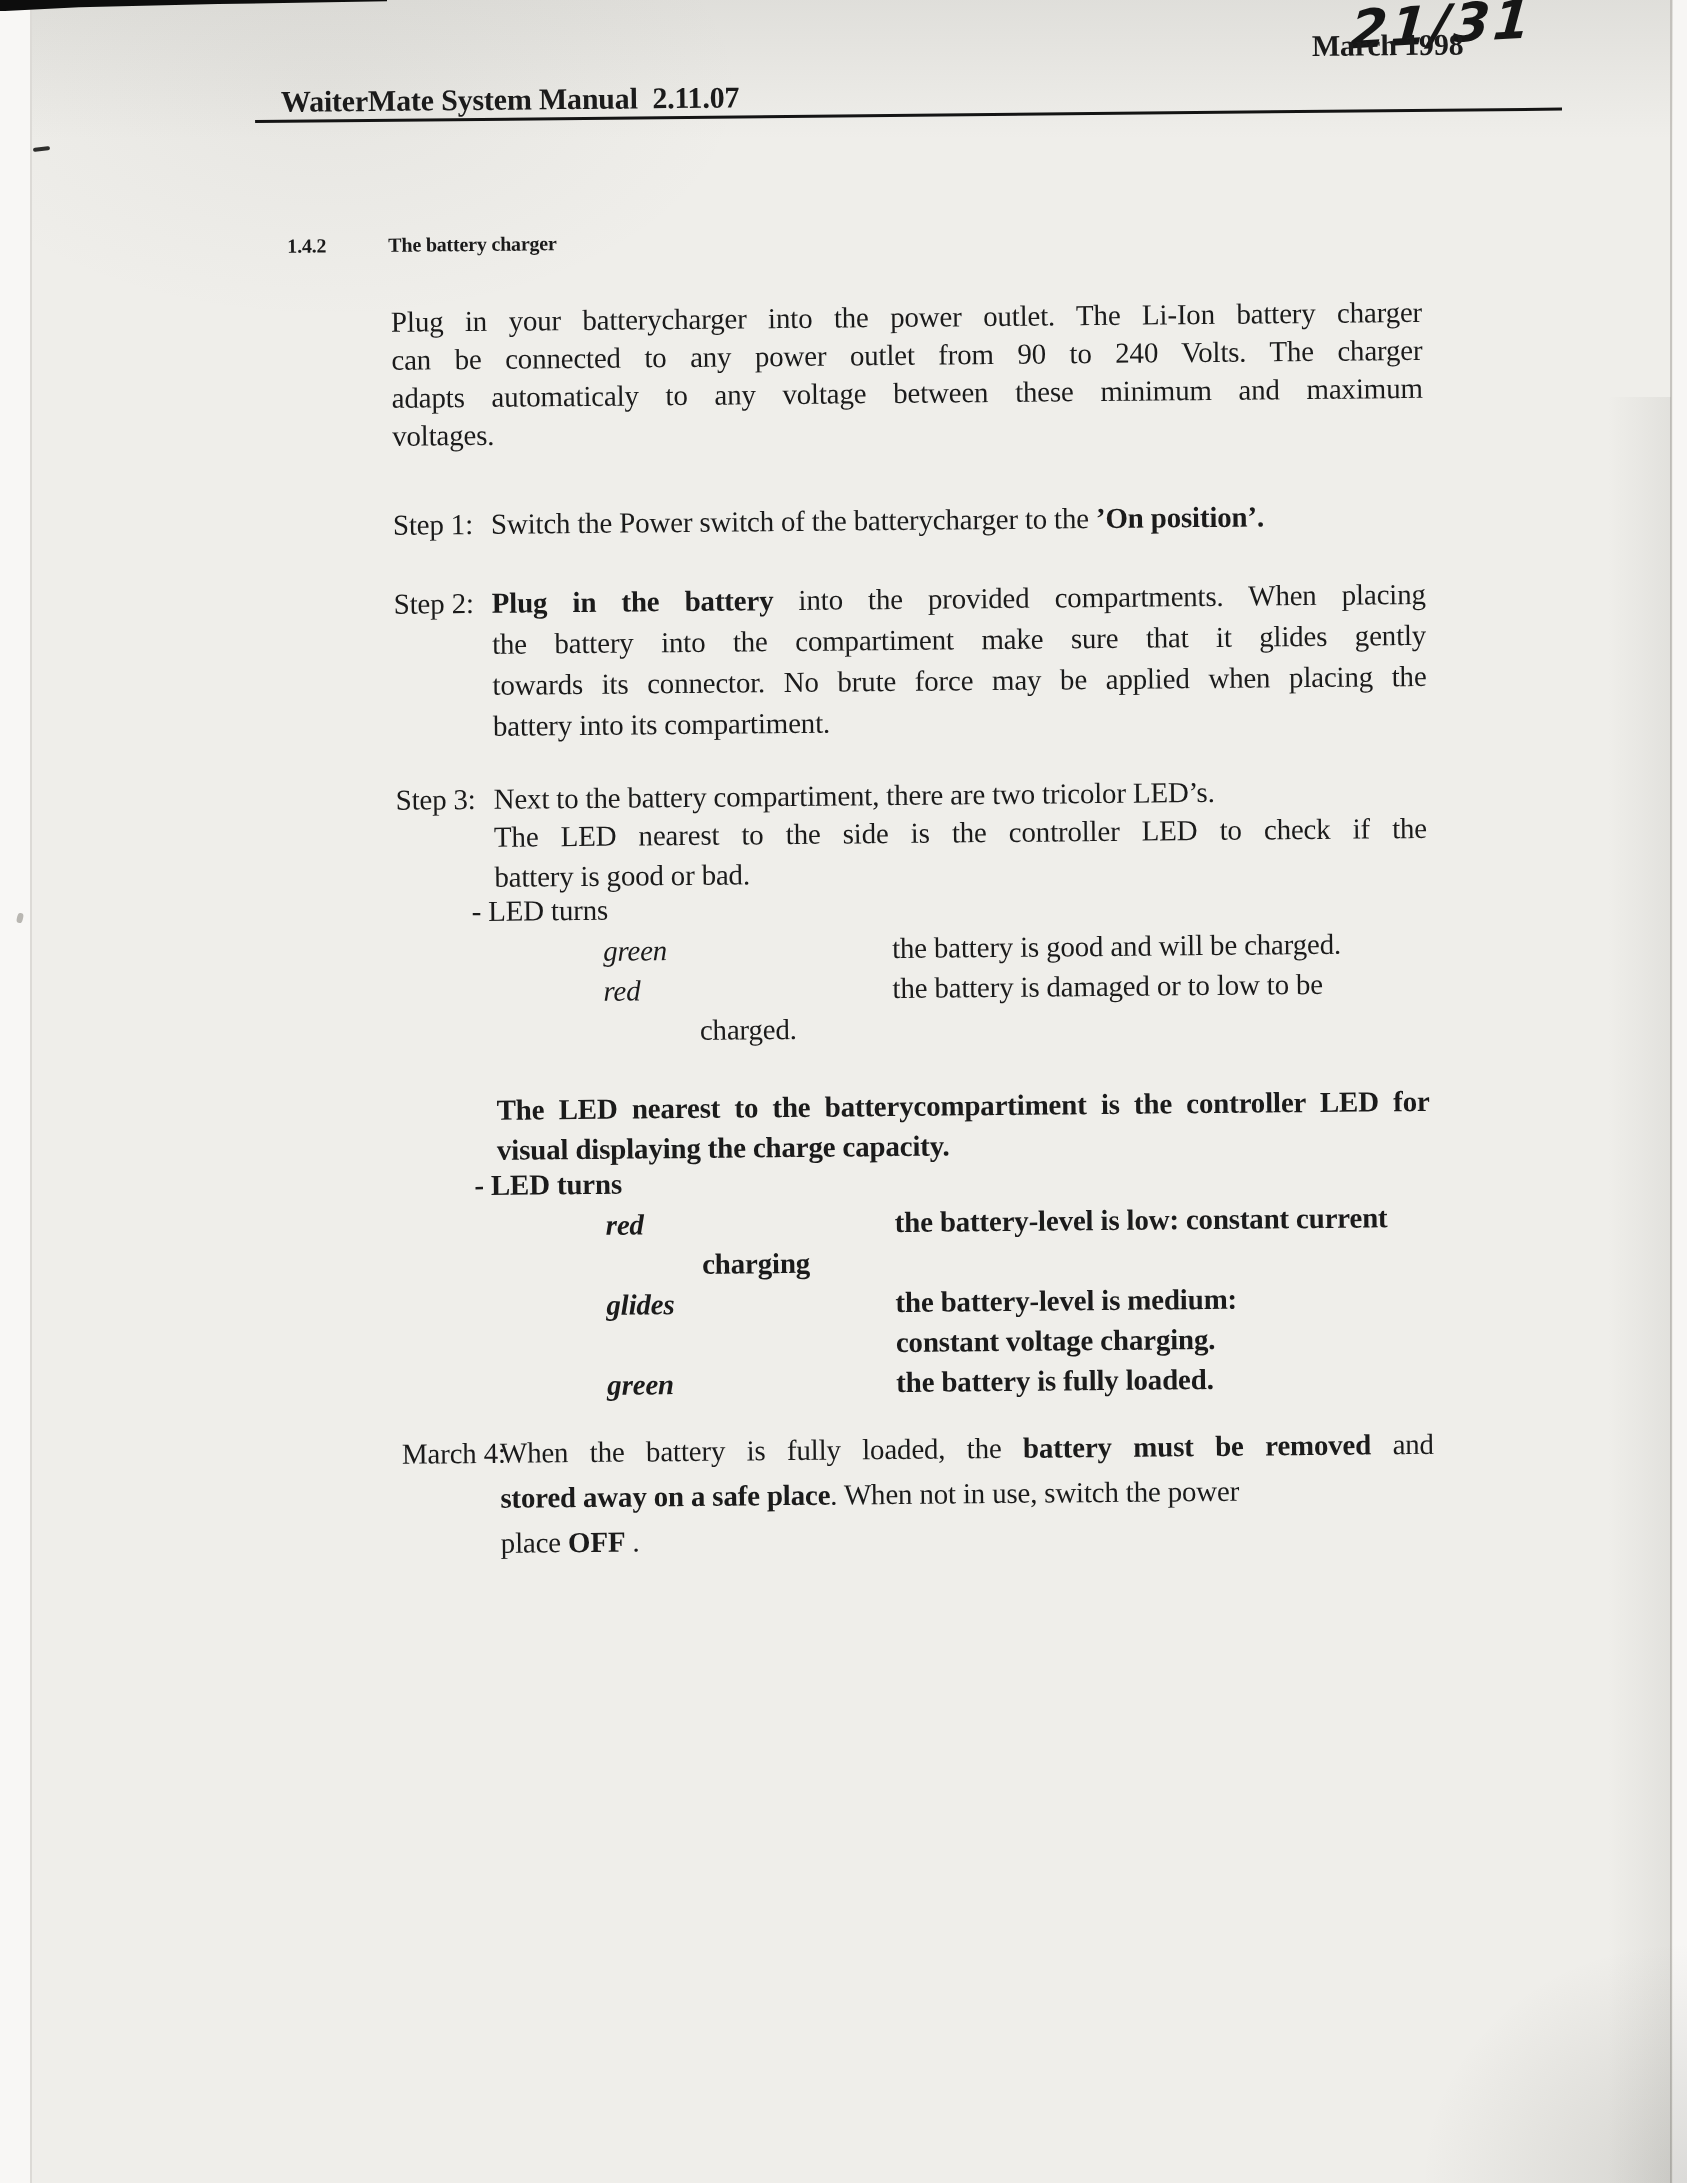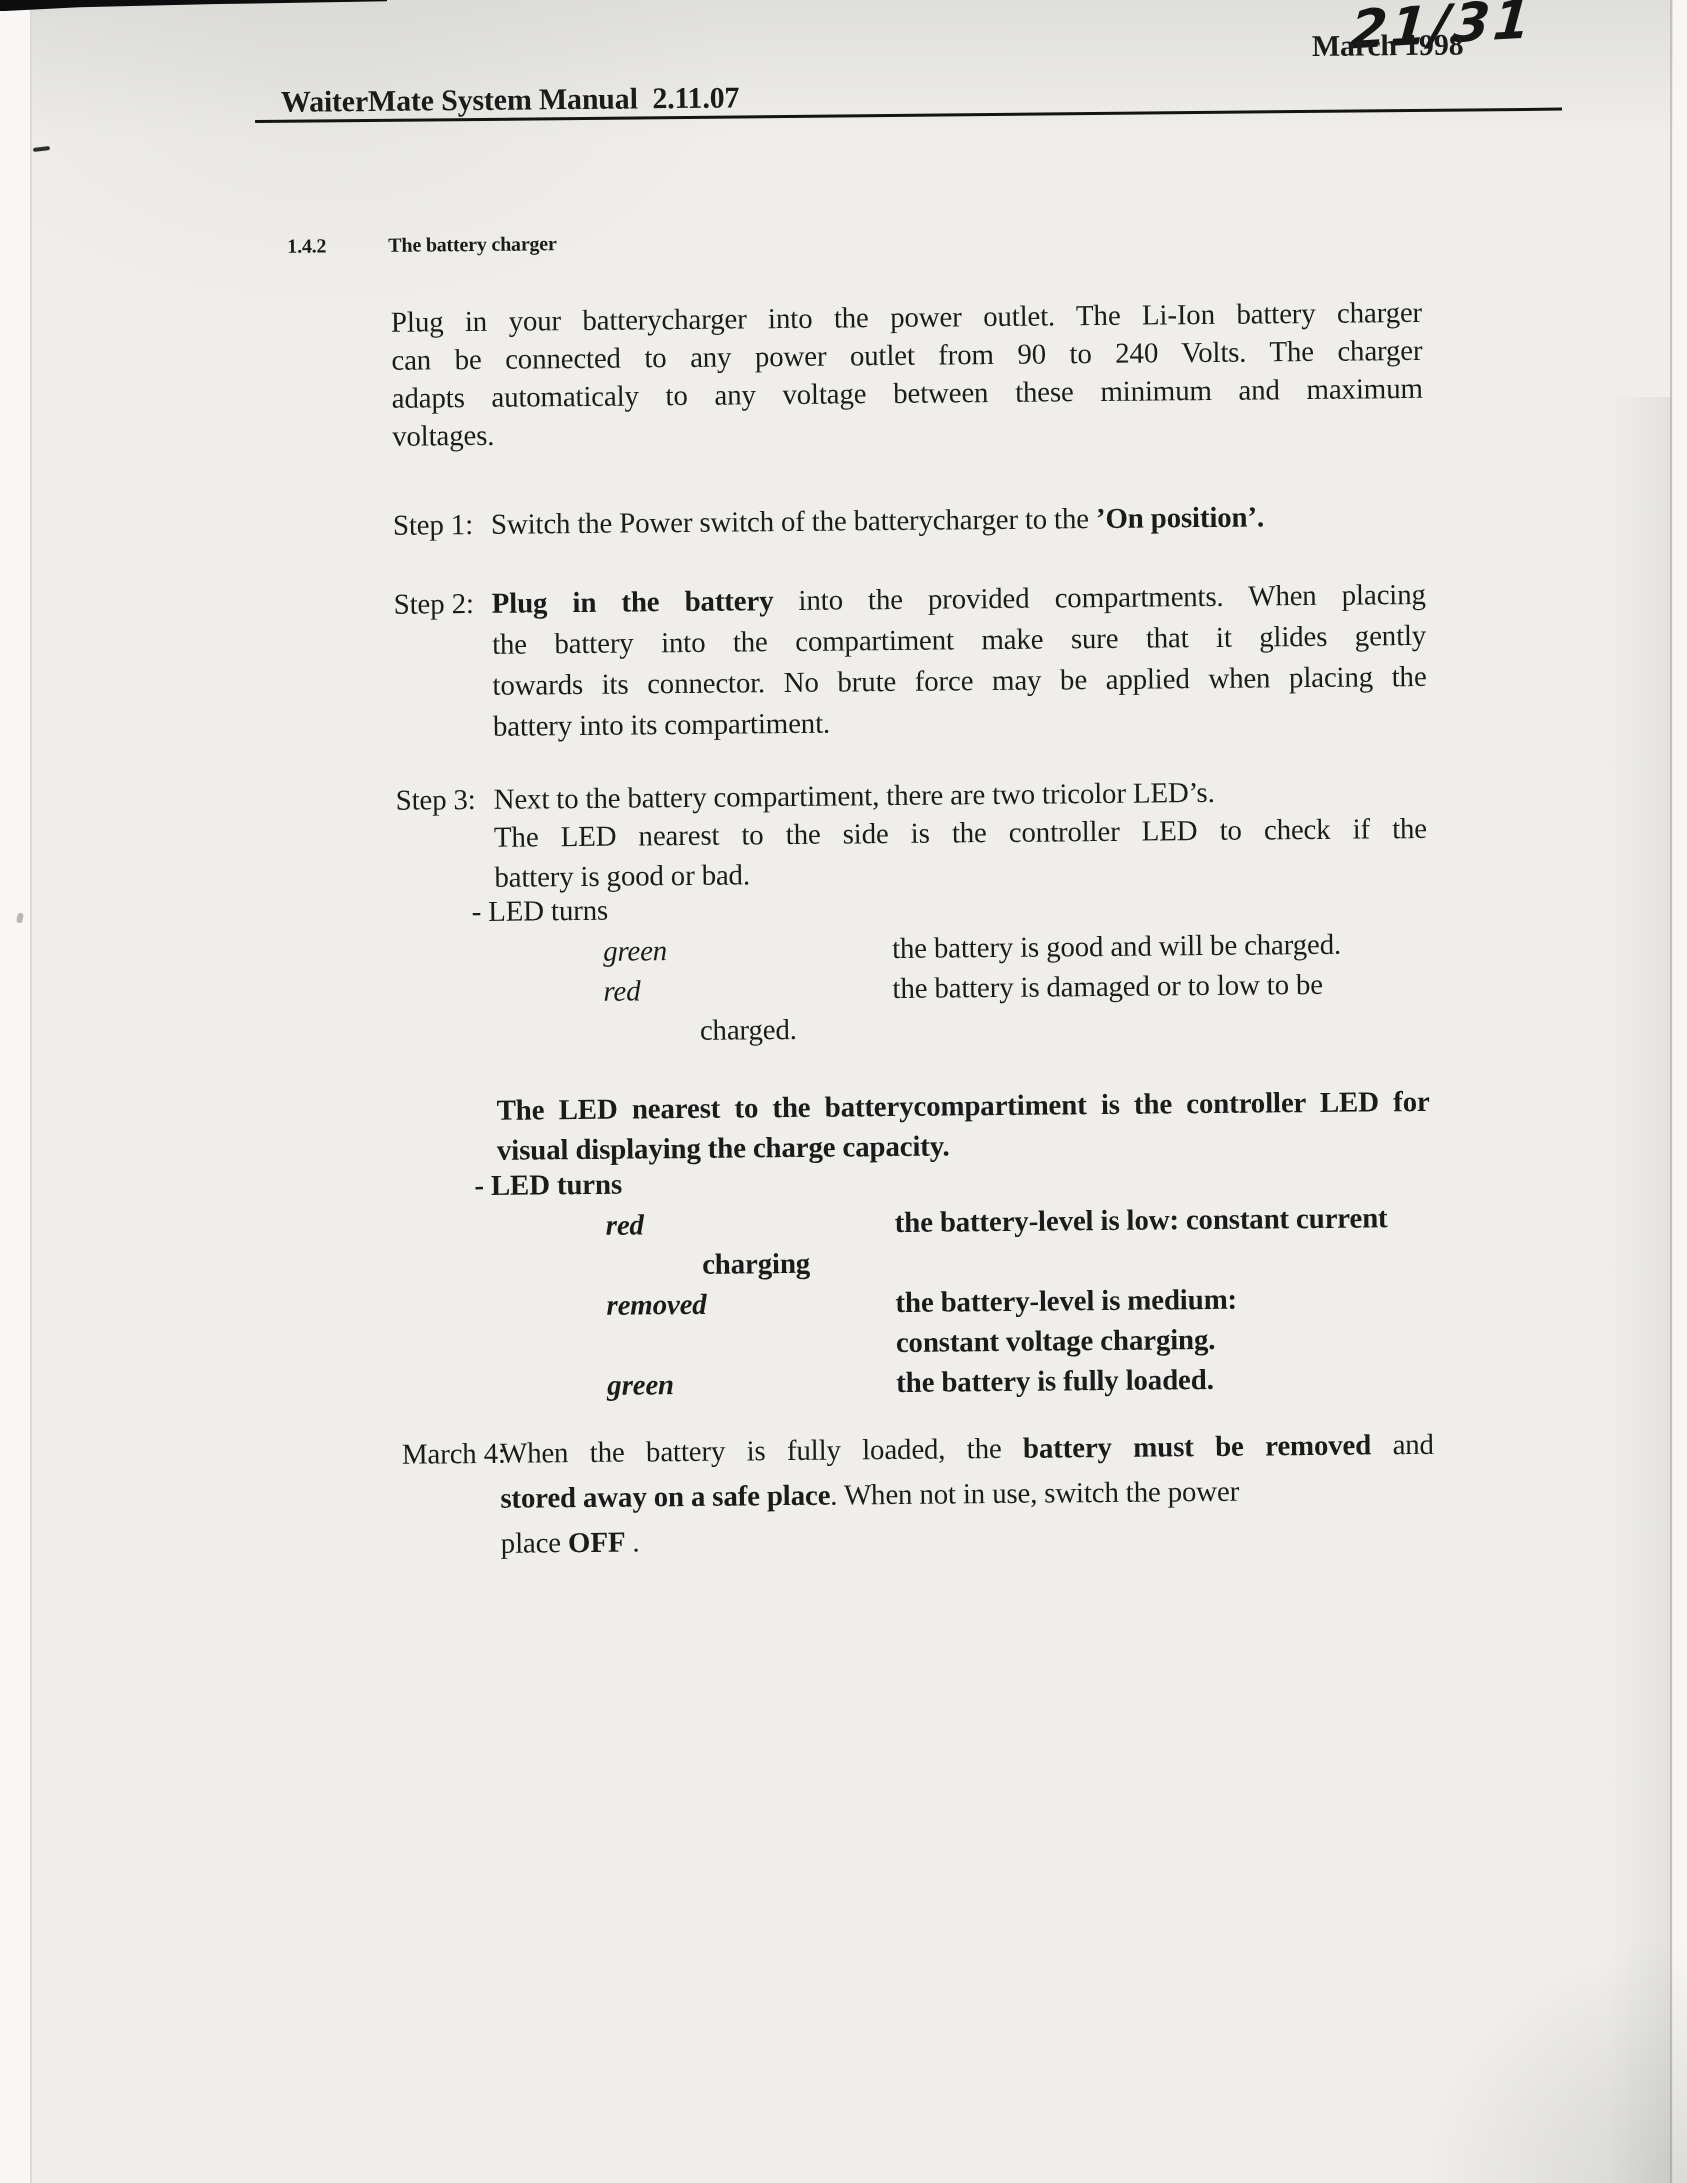--- a/index.html
+++ b/index.html
@@ -155,21 +155,21 @@
     <div class="block ledlabel b">- LED turns</div>
     <div class="block ledtable b">
         <div class="led-line">
           <span class="led-color">red</span>
           <span class="led-meaning">the battery-level is low: constant current</span>
         </div>
         <div class="led-line">
           <span class="led-cont">charging</span>
         </div>
         <div class="led-line">
-          <span class="led-color">removed</span>
+          <span class="led-color">glides</span>
           <span class="led-meaning">the battery-level is medium:</span>
         </div>
         <div class="led-line">
           <span class="led-meaning">constant voltage charging.</span>
         </div>
         <div class="led-line">
           <span class="led-color">green</span>
           <span class="led-meaning">the battery is fully loaded.</span>
         </div>
       </div>

